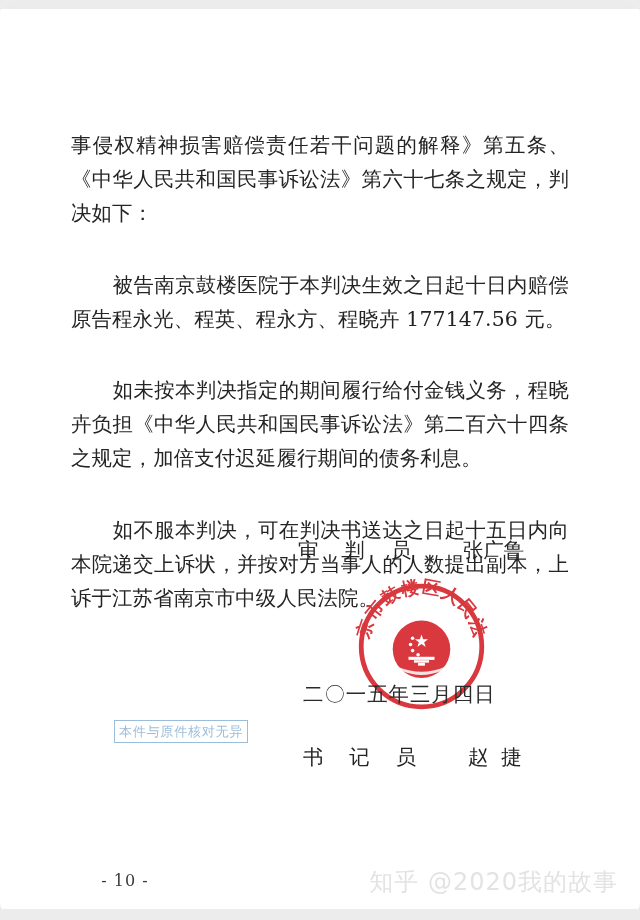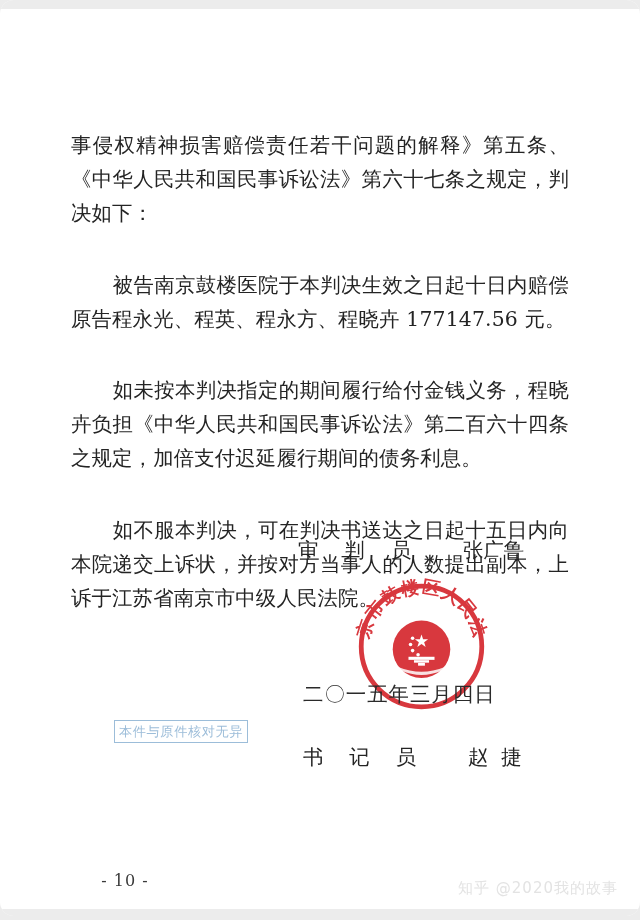--- a/index.html
+++ b/index.html
@@ -145,21 +145,21 @@
     font-family: "DejaVu Serif", "Liberation Serif", serif;
     letter-spacing: 1px;
     white-space: pre;
     margin-top: 38px;
   }
 
   .watermark {
     position: absolute;
     right: 22px;
     bottom: 18px;
-    font-size: 15px;
+    font-size: 24px;
     color: #e3e3e3;
     font-family: "DejaVu Sans", "Liberation Sans", sans-serif;
     letter-spacing: 1px;
     white-space: pre;
     user-select: none;
   }
 </style>
 </head>
 <body>
 

